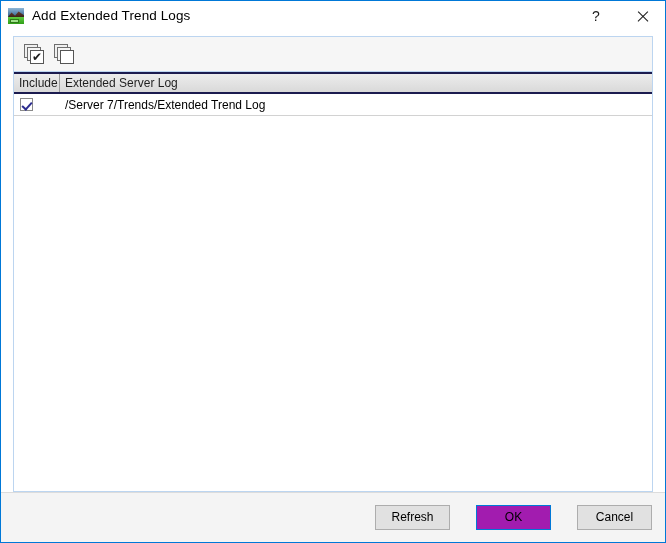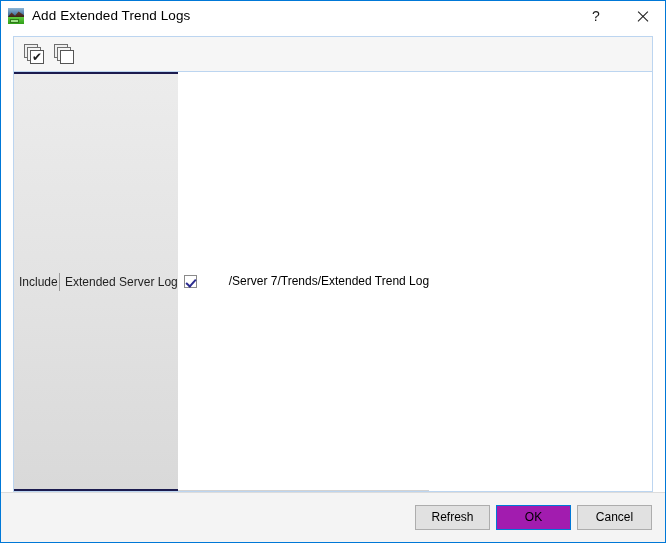--- a/index.html
+++ b/index.html
@@ -193,21 +193,21 @@
     text-align: center;
     font-family: "DejaVu Sans", sans-serif;
   }
 
   
   .table-wrap {
     flex: 1 1 auto;
     background: #ffffff;
     overflow: hidden;
     display: flex;
-    flex-direction: row;
+    flex-direction: column;
   }
   .thead {
     flex: 0 0 22px;
     display: flex;
     background: linear-gradient(180deg, #ececec 0%, #e2e2e2 55%, #d9d9d9 100%);
     border-top: 2px solid #1b1b4f;
     border-bottom: 2px solid #1b1b4f;
     box-sizing: border-box;
     align-items: center;
   }
@@ -279,21 +279,21 @@
   .footer {
     flex: 1 1 auto;
     background: #f4f4f4;
     border-top: 1px solid #dcdcdc;
     margin: 0 -12px;
     padding: 0 13px;
     box-sizing: border-box;
     display: flex;
     align-items: center;
     justify-content: flex-end;
-    gap: 6px;
+    gap: 26px;
   }
   .btn {
     height: 25px;
     min-width: 75px;
     padding: 0 10px;
     box-sizing: border-box;
     background: #e1e1e1;
     border: 1px solid #adadad;
     font-family: "Liberation Sans", sans-serif;
     font-size: 12px;

